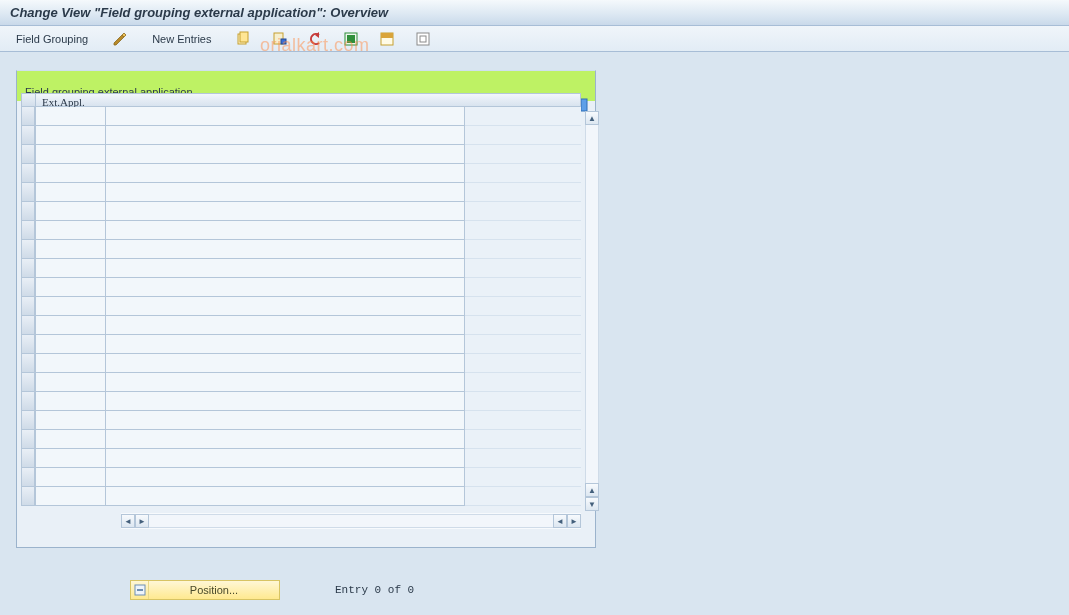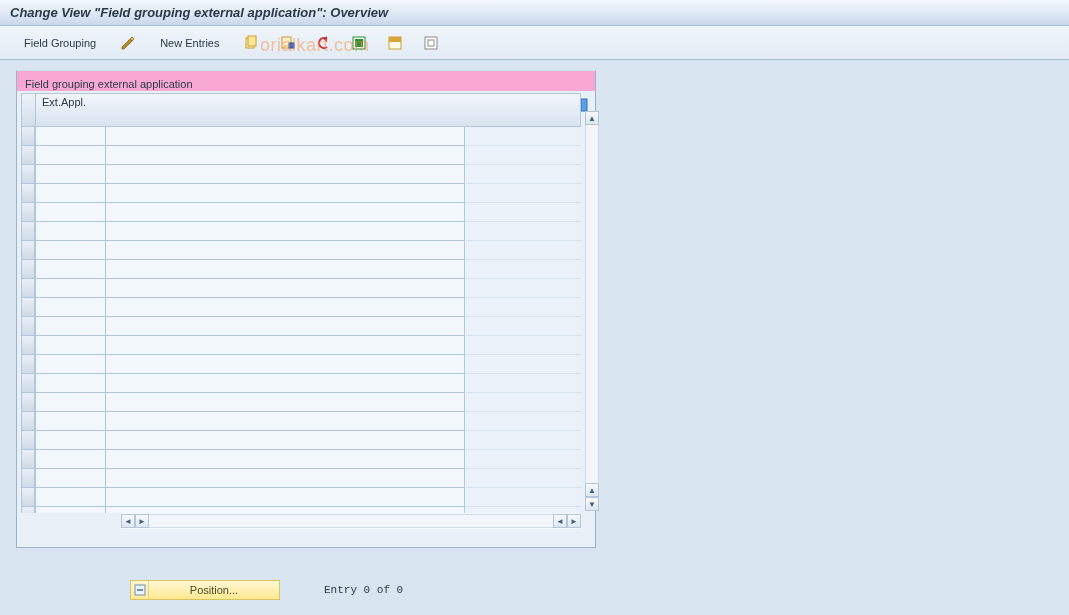--- a/index.html
+++ b/index.html
@@ -7,55 +7,55 @@
   
   .title-bar {
     width: 100%; height: 26px;
     background: linear-gradient(#f5f9fc, #dbe7f2 60%, #c9d9ea);
     border-bottom: 1px solid #a7bdd6;
     display: flex; align-items: center; padding: 0 10px;
     font-size: 13px; font-style: italic; font-weight: bold; color: #2b3a4a;
   }
 
   .toolbar {
-    width: 100%; height: 34px;
+    width: 100%; height: 26px;
     background: linear-gradient(#f0f5fa, #e2ecf5);
     border-bottom: 1px solid #a7bdd6;
-    display: flex; align-items: center; padding: 0 20px; gap: 20px;
+    display: flex; align-items: center; padding: 0 12px; gap: 20px;
   }
   .tb-link { color: #2b3a4a; cursor: pointer; padding: 0 4px; }
   .tb-icon { width: 16px; height: 16px; display:inline-flex; align-items:center; justify-content:center; cursor:pointer; }
   .tb-icon svg { width:16px; height:16px; display:block; }
 
   .watermark {
     position: absolute; top: 35px; left: 260px;
     font-size: 18px; color: rgba(255,140,70,.5);
     font-weight: 500; pointer-events: none; letter-spacing: .5px;
   }
 
   .panel {
     position: absolute; top: 70px; left: 16px;
     width: 580px; height: 478px;
     background: #e9f0f7; border: 1px solid #9bb3cc; border-top-color:#cfe0ef;
   }
   .panel-title {
-    height: 20px; padding: 7px 8px; color: #2b3a4a;
-    background: #f9a8d4;
+    height: 20px; padding: 15px 8px; color: #2b3a4a;
+    background: #bef264;
   }
   .grid-wrap {
     position: absolute; top: 22px; left: 4px; right: 4px; bottom: 18px;
     display: flex;
   }
   .grid-left {
     flex: 0 0 544px; display: flex; flex-direction: column;
   }
   .cfg-icon { position:absolute; top:26px; right:6px; width:16px; height:16px; cursor:pointer; display:flex; align-items:center; justify-content:center; }
   .cfg-icon svg { width:14px; height:14px; }
 
-  .col-headers { display:flex; height:34px; }
+  .col-headers { display:flex; height:14px;font-family:Liberation Serif, serif; }
   .rowhdr-spacer { width:14px; background: linear-gradient(#ecf2f8,#d2deeb); border:1px solid #b4c6d9; border-right:none; }
   .col-h { border:1px solid #b4c6d9; background: linear-gradient(#f2f6fb,#d8e3ef); padding:2px 6px; color:#2b3949; }
   .col-h.c1 { width:70px; border-right:none; }
   .col-h.c2 { width:360px; }
   .col-rest { flex:1; background: linear-gradient(#f2f6fb,#d8e3ef); border:1px solid #b4c6d9; border-left:none; }
 
   .rows { flex:1; overflow:hidden; }
   .row { display:flex; height:19px; }
   .row .rh { width:14px; background: linear-gradient(#e9eff6,#cfdbe8); border:1px solid #b4c6d9; border-top:none; cursor:pointer; }
   .row .cell { height:19px; border:1px solid #b4c6d9; border-top:none; background:#f2f7fb; }
@@ -70,21 +70,21 @@
   .hs-btn { width:14px; height:14px; background:linear-gradient(#f7fafd,#dde7f1); border:1px solid #b4c6d9; display:flex; align-items:center; justify-content:center; cursor:pointer; font-size:8px; color:#44607c; }
   .hs-track { flex:1; height:14px; background:#f2f6fb; border:1px solid #cfdbe8; border-left:none; border-right:none; }
 
   .vscroll {
     width:14px; margin-left:4px; margin-top:18px; height:400px;
     background:#f7fafd; display:flex; flex-direction:column;
   }
   .vs-btn { width:14px; height:14px; background:linear-gradient(#f7fafd,#dde7f1); border:1px solid #b4c6d9; display:flex; align-items:center; justify-content:center; cursor:pointer; font-size:8px; color:#44607c; }
   .vs-track { flex:1; width:14px; background:#f2f6fb; border:1px solid #cfdbe8; border-top:none; border-bottom:none; }
 
-  .footer { position:absolute; top:580px; left:130px; display:flex; align-items:center; gap:44px; }
+  .footer { position:absolute; top:580px; left:130px; display:flex; align-items:center; gap:55px; }
   .pos-btn {
     display:flex; align-items:center; height:20px; width:150px;
     background: linear-gradient(#fff7d6,#ffe98f);
     border:1px solid #d8c463; cursor:pointer;
   }
   .pos-btn .ico { width:18px; height:18px; display:flex; align-items:center; justify-content:center; border-right:1px solid #e8d88a; }
   .pos-btn .ico svg { width:12px; height:12px; }
   .pos-btn .lbl { flex:1; text-align:center; color:#4a4a2a; }
   .entry-txt { color:#2b3a4a;font-family:Liberation Mono, monospace; }
 </style>

